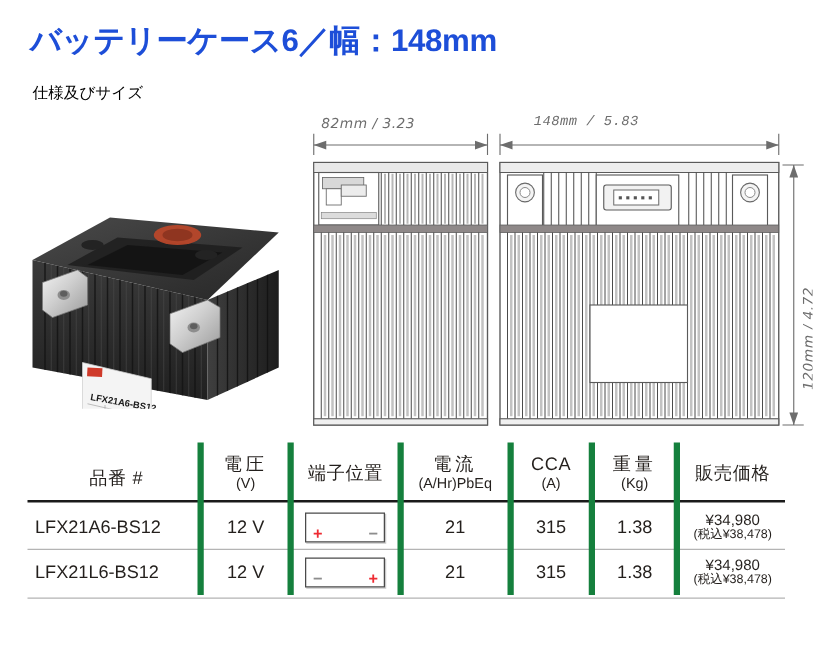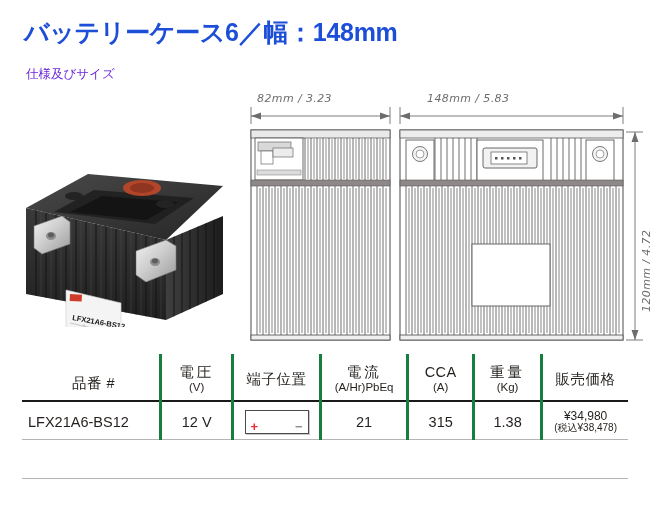--- a/index.html
+++ b/index.html
@@ -25,21 +25,21 @@
     font-weight: bold;
     letter-spacing: -0.3px;
     color: #1d4ed8;
     white-space: nowrap;
   }
   #page-subtitle {
     position: absolute;
     left: 26px;
     top: 66px;
     font-size: 12.5px;
-    color: #6d28d9;
+    color: #000000;
     white-space: nowrap;
   }
 
   
   #photo {
     position: absolute;
     left: 18px;
     top: 112px;
     width: 215px;
     height: 215px;
@@ -71,21 +71,21 @@
   
   #spec-table {
     position: absolute;
     left: 22px;
     top: 354px;
     width: 606px;
     border-collapse: collapse;
     font-size: 13.5px;
   }
   #spec-table td, #spec-table th {
-    border-left: 3px solid #15803d;
+    border-left: 5px solid #15803d;
     padding: 0;
     text-align: center;
     vertical-align: middle;
     font-weight: normal;
   }
   #spec-table tr > *:first-child {
     border-left: none;
   }
   thead th {
     height: 42px;
@@ -266,21 +266,21 @@
       </g>
       <rect x="52" y="222" width="48" height="3" fill="#d94b3b" transform="rotate(11 52 222)"></rect>
     </g>
   </svg>
 </div>
 
 <div id="drawings">
 
   
   <div class="dimlabel" style="left:12px; top:0px;">82mm / 3.23</div>
-  <div class="dimlabel" style="left:182px; top:0px;">148mm / 5.83</div>
+  <div class="dimlabel" style="left:182px; top:0px;font-family:Liberation Mono, monospace;">148mm / 5.83</div>
   <div class="dimlabel vert" style="left:395px; top:220px;">120mm / 4.72</div>
 
   <svg width="410" height="255" viewBox="0 0 410 255">
     <defs>
       <g id="arrowL"></g>
     </defs>
 
     <g stroke="#6d6d6d" stroke-width="0.9" fill="none">
       <line x1="6" y1="15" x2="6" y2="32"></line>
       <line x1="145" y1="15" x2="145" y2="32"></line>
@@ -589,14 +589,31 @@
         </div>
       </td>
       <td>21</td>
       <td>315</td>
       <td>1.38</td>
       <td>
         <span class="price-main">¥34,980</span>
         <span class="price-sub">(税込¥38,478)</span>
       </td>
     </tr>
+    <tr>
+      <td class="col-part">LFX21L6-BS12</td>
+      <td>12 V</td>
+      <td>
+        <div class="term-box">
+          <span class="term-sign left sign-minus">−</span>
+          <span class="term-sign right sign-plus">+</span>
+        </div>
+      </td>
+      <td>21</td>
+      <td>315</td>
+      <td>1.38</td>
+      <td>
+        <span class="price-main">¥34,980</span>
+        <span class="price-sub">(税込¥38,478)</span>
+      </td>
+    </tr>
   </tbody>
 </table>
 
 </body></html>

